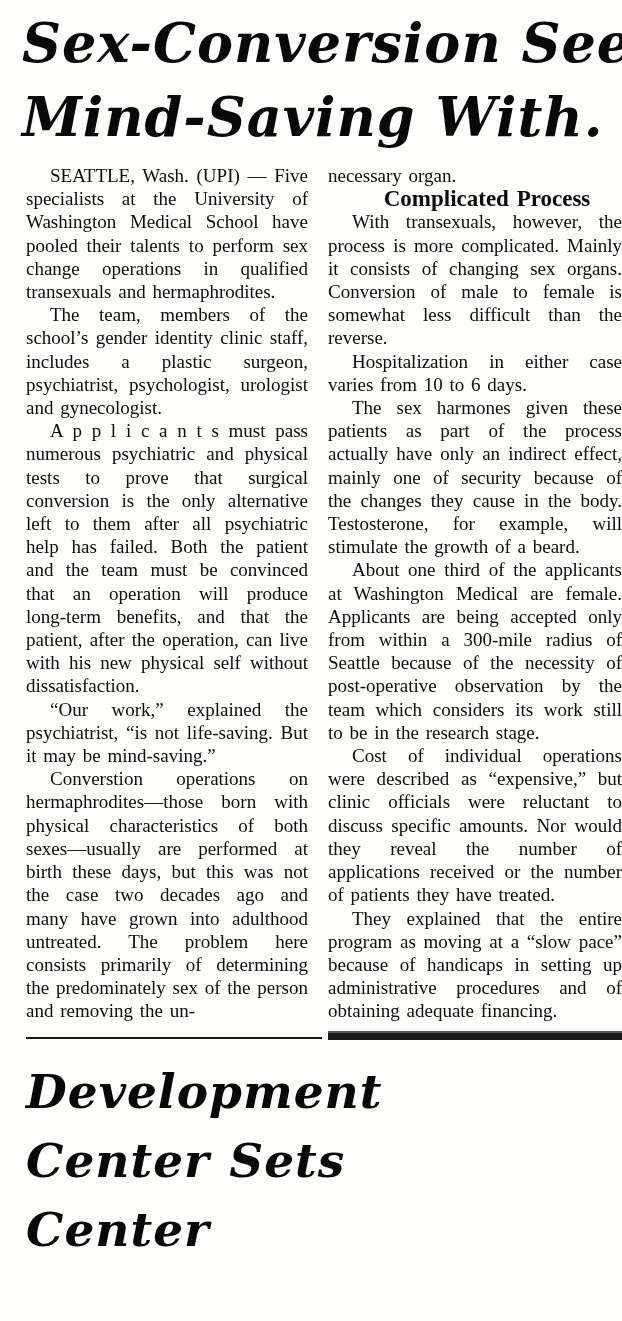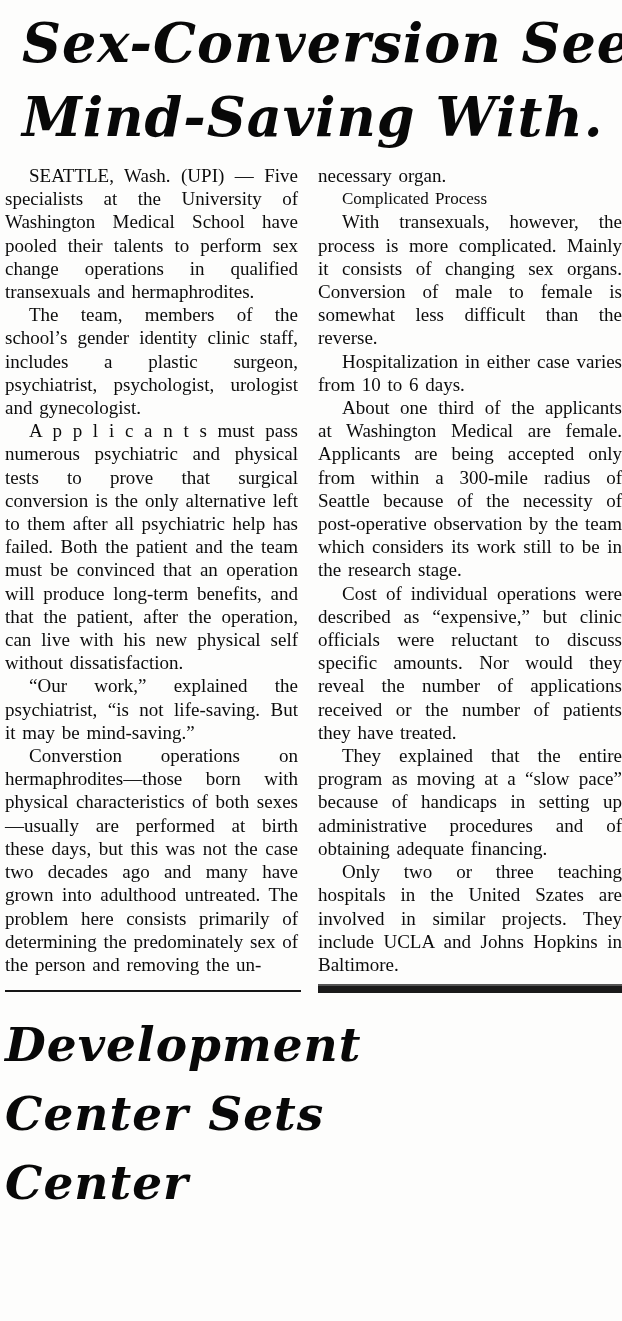--- a/index.html
+++ b/index.html
@@ -38,39 +38,40 @@
   }
   .col {
     font-size: 19px;
     line-height: 23.2px;
     text-align: justify;
     text-justify: inter-word;
     word-spacing: 2px;
   }
   .col-left {
     width: 298px;
-    padding-left: 5px;
+    padding-left: 16px;
     box-sizing: border-box;
+    margin-left: 10px;
   }
   .col-right {
     width: 324px;
     padding-left: 20px;
     box-sizing: border-box;
   }
   .col p {
     margin: 0;
     text-indent: 24px;
   }
   .col p.no-indent { text-indent: 0; }
   .subhead {
     margin: 1px 0;
-    font-weight: normal;
-    text-align: left;
+    font-weight: bold;
+    text-align: center;
     text-indent: 0;
-    font-size: 17px;
+    font-size: 23px;
   }
   .rule-thin {
     border: none;
     border-top: 2.5px solid #161616;
     margin: 14px 0 10px 0;
     width: 296px;
   }
   .secondary-headline {
     font-family: "DejaVu Serif", serif;
     font-style: italic;
@@ -117,22 +118,22 @@
         <span class="hl-line">Center Sets</span>
         <span class="hl-line">Center</span>
       </h2>
     </div>
 
     <div class="col col-right">
       <p class="no-indent">necessary organ.</p>
       <p class="subhead">Complicated Process</p>
       <p>With transexuals, however, the process is more complicated. Mainly it consists of changing sex organs. Conversion of male to female is somewhat less difficult than the reverse.</p>
       <p>Hospitalization in either case varies from 10 to 6 days.</p>
+      <p>The sex harmones given these patients as part of the process actually have only an indirect effect, mainly one of security because of the changes they cause in the body. Testosterone, for example, will stimulate the growth of a beard.</p>
       <p>About one third of the applicants at Washington Medical are female. Applicants are being accepted only from within a 300-mile radius of Seattle because of the necessity of post-operative observation by the team which considers its work still to be in the research stage.</p>
       <p>Cost of individual operations were described as “expensive,” but clinic officials were reluctant to discuss specific amounts. Nor would they reveal the number of applications received or the number of patients they have treated.</p>
       <p>They explained that the entire program as moving at a “slow pace” because of handicaps in setting up administrative procedures and of obtaining adequate financing.</p>
-      <p>Only two or three teaching hospitals in the United Szates are involved in similar projects. They include UCLA and Johns Hopkins in Baltimore.</p>
       <div class="rule-thick"></div>
     </div>
 
   </div>
 
 </div>
 
 </body></html>

